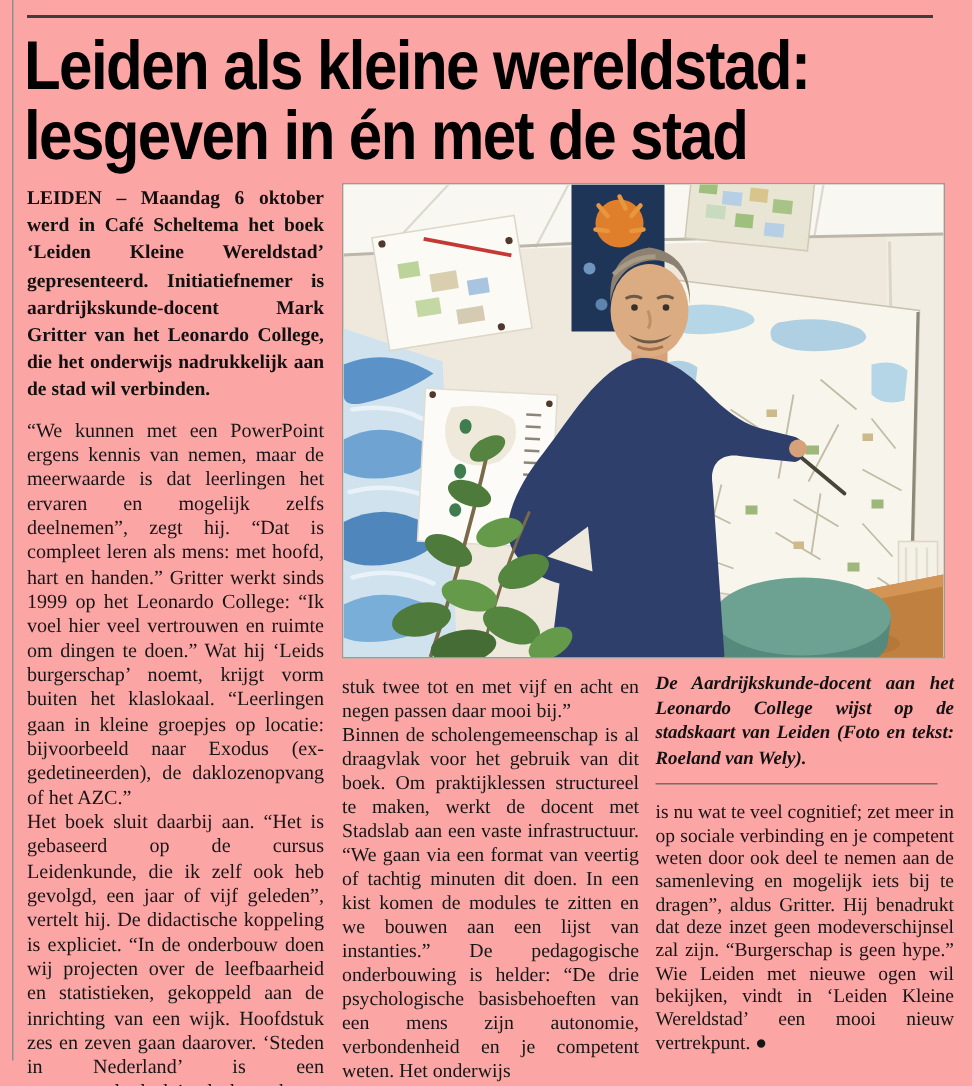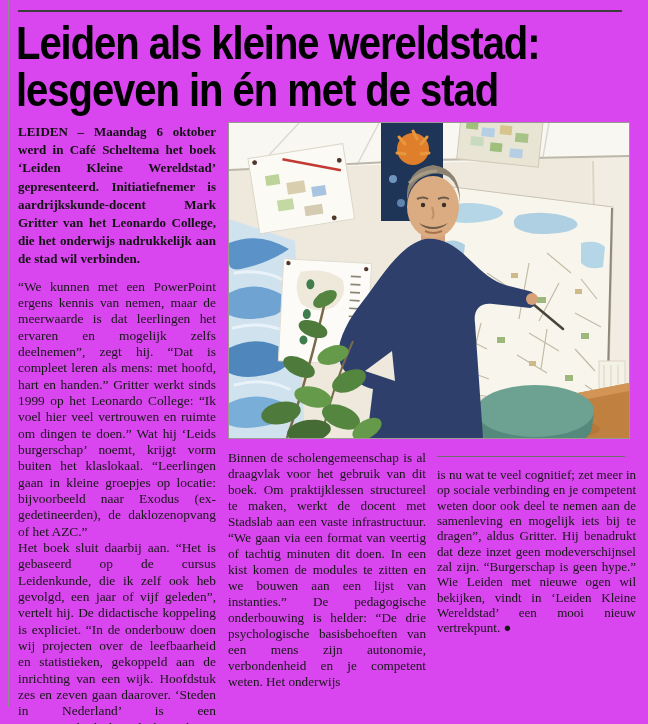--- a/index.html
+++ b/index.html
@@ -1,19 +1,19 @@
 <!DOCTYPE html>
 <html lang="nl"><head>
 <meta charset="utf-8">
 <style>
   html,body{margin:0;padding:0;}
   .page{
     position:relative;
     width:648px;height:724px;
-    background:#d946ef;
+    background:#fca5a5;
     overflow:hidden;
     color:#141414;
   }
   .left-rule{
     position:absolute;left:8px;top:0;width:1px;height:707px;
     background:#8f8f8b;
   }
   .top-rule{
     position:absolute;left:18px;top:10px;width:604px;height:2px;
     background:#3d3d3b;
@@ -236,20 +236,22 @@
         <ellipse cx="84" cy="274" rx="19" ry="10" transform="rotate(14 84 274)" fill="#659a4b"></ellipse>
         <ellipse cx="52" cy="290" rx="20" ry="11" transform="rotate(-12 52 290)" fill="#4e7a3c"></ellipse>
         <ellipse cx="112" cy="294" rx="20" ry="11" transform="rotate(22 112 294)" fill="#55863f"></ellipse>
         <ellipse cx="80" cy="308" rx="22" ry="11" transform="rotate(-8 80 308)" fill="#446c34"></ellipse>
         <ellipse cx="138" cy="306" rx="16" ry="9" transform="rotate(-30 138 306)" fill="#659a4b"></ellipse>
       </g>
     </svg>
   </figure>
 
   <div class="col col2 bodytext">
+    <p class="bodytext">stuk twee tot en met vijf en acht en negen passen daar mooi bij.”</p>
     <p class="bodytext">Binnen de scholengemeenschap is al draagvlak voor het gebruik van dit boek. Om praktijklessen structureel te maken, werkt de docent met Stadslab aan een vaste infrastructuur. “We gaan via een format van veertig of tachtig minuten dit doen. In een kist komen de modules te zitten en we bouwen aan een lijst van instanties.” De pedagogische onderbouwing is helder: “De drie psychologische basisbehoeften van een mens zijn autonomie, verbondenheid en je competent weten. Het onderwijs</p>
   </div>
 
   <div class="col col3">
+    <p class="caption">De Aardrijkskunde-docent aan het Leonardo College wijst op de stadskaart van Leiden (Foto en tekst: Roeland van Wely).</p>
     <hr class="caption-rule">
     <p class="bodytext">is nu wat te veel cognitief; zet meer in op sociale verbinding en je competent weten door ook deel te nemen aan de samenleving en mogelijk iets bij te dragen”, aldus Gritter. Hij benadrukt dat deze inzet geen modeverschijnsel zal zijn. “Burgerschap is geen hype.” Wie Leiden met nieuwe ogen wil bekijken, vindt in ‘Leiden Kleine Wereldstad’ een mooi nieuw vertrekpunt. ●</p>
   </div>
 </div>
 
 </body></html>

